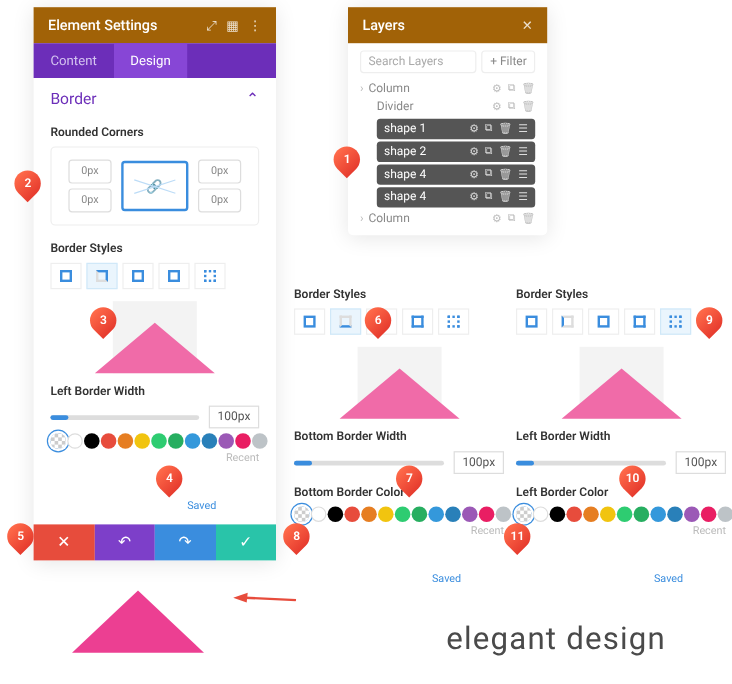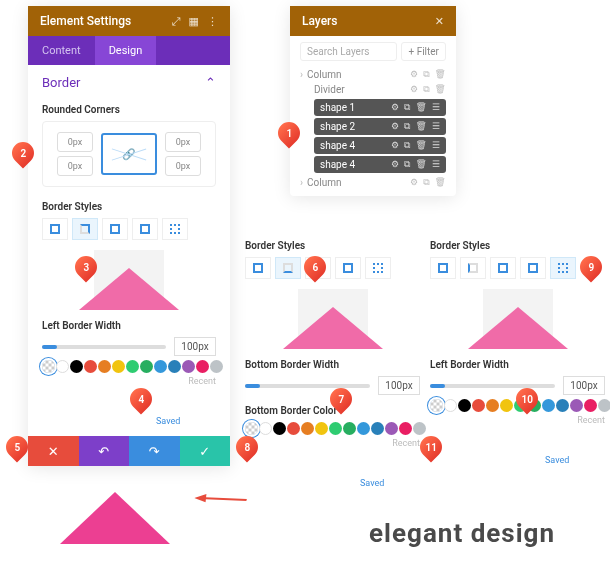--- a/index.html
+++ b/index.html
@@ -51,21 +51,21 @@
   .shape .name{flex:1;}
   .mini-icons{display:flex; gap:5px; color:#bbb; font-size:9px;}
   .shape .mini-icons{color:#ddd;}
   .badge { position:absolute; width:22px; height:22px; background:linear-gradient(180deg,#ff6b4a,#e63b2e); color:#fff; border-radius:11px 11px 11px 0; display:flex; align-items:center; justify-content:center; font-size:10px; font-weight:600; transform:rotate(-45deg); z-index:50;}
   .badge span{transform:rotate(45deg);}
   .hdr-ico{opacity:.8; margin-left:8px; cursor:pointer; font-size:11px;}
   .col { position:absolute; width:175px; }
   .bottom-tri{position:absolute; left:60px; bottom:26px;}
   .bottom-tri .tri{width:0;height:0;border-left:55px solid transparent;border-right:55px solid transparent;border-bottom:52px solid #ec3f92;}
   .arrow{position:absolute; left:195px; bottom:58px; color:#e74c3c; transform: rotate(20deg);}
-  .elegant{position:absolute; right:55px; bottom:22px; font-size:26px; color:#4a4a4a; letter-spacing:1px; font-weight:700;}
+  .elegant{position:absolute; right:55px; bottom:22px; font-size:26px; color:#4a4a4a; letter-spacing:1px; font-weight:400;}
   .chev{color:#6c2eb9;}
 </style>
 </head>
 <body>
 
 <div class="panel" style="left:28px; top:6px; width:202px;">
   <div class="purple-hdr">
     <span class="title">Element Settings</span>
     <span class="hdr-ico">⤢</span>
     <span class="hdr-ico">▦</span>
@@ -294,20 +294,21 @@
   <div class="preview" style="display:flex;justify-content:center;">
     <div style="width:70px;height:60px;background:#f3f3f3;position:relative;">
       <div class="triangle" style="position:absolute;bottom:0;left:-15px;border-bottom-width:42px;"></div>
     </div>
   </div>
   <div class="label">Left Border Width</div>
   <div class="slider-row">
       <div class="slider"></div>
       <div class="valbox">100px</div>
     </div>
+  <div class="label" style="margin-top:10px;">Left Border Color</div>
   <div class="swatches">
       <div class="sw transp sel"></div>
       <div class="sw" style="background: rgb(255, 255, 255); border: 1px solid rgb(221, 221, 221);"></div>
       <div class="sw" style="background: rgb(0, 0, 0);"></div>
       <div class="sw" style="background: rgb(231, 76, 60);"></div>
       <div class="sw" style="background: rgb(230, 126, 34);"></div>
       <div class="sw" style="background: rgb(241, 196, 15);"></div>
       <div class="sw" style="background: rgb(46, 204, 113);"></div>
       <div class="sw" style="background: rgb(39, 174, 96);"></div>
       <div class="sw" style="background: rgb(52, 152, 219);"></div>

